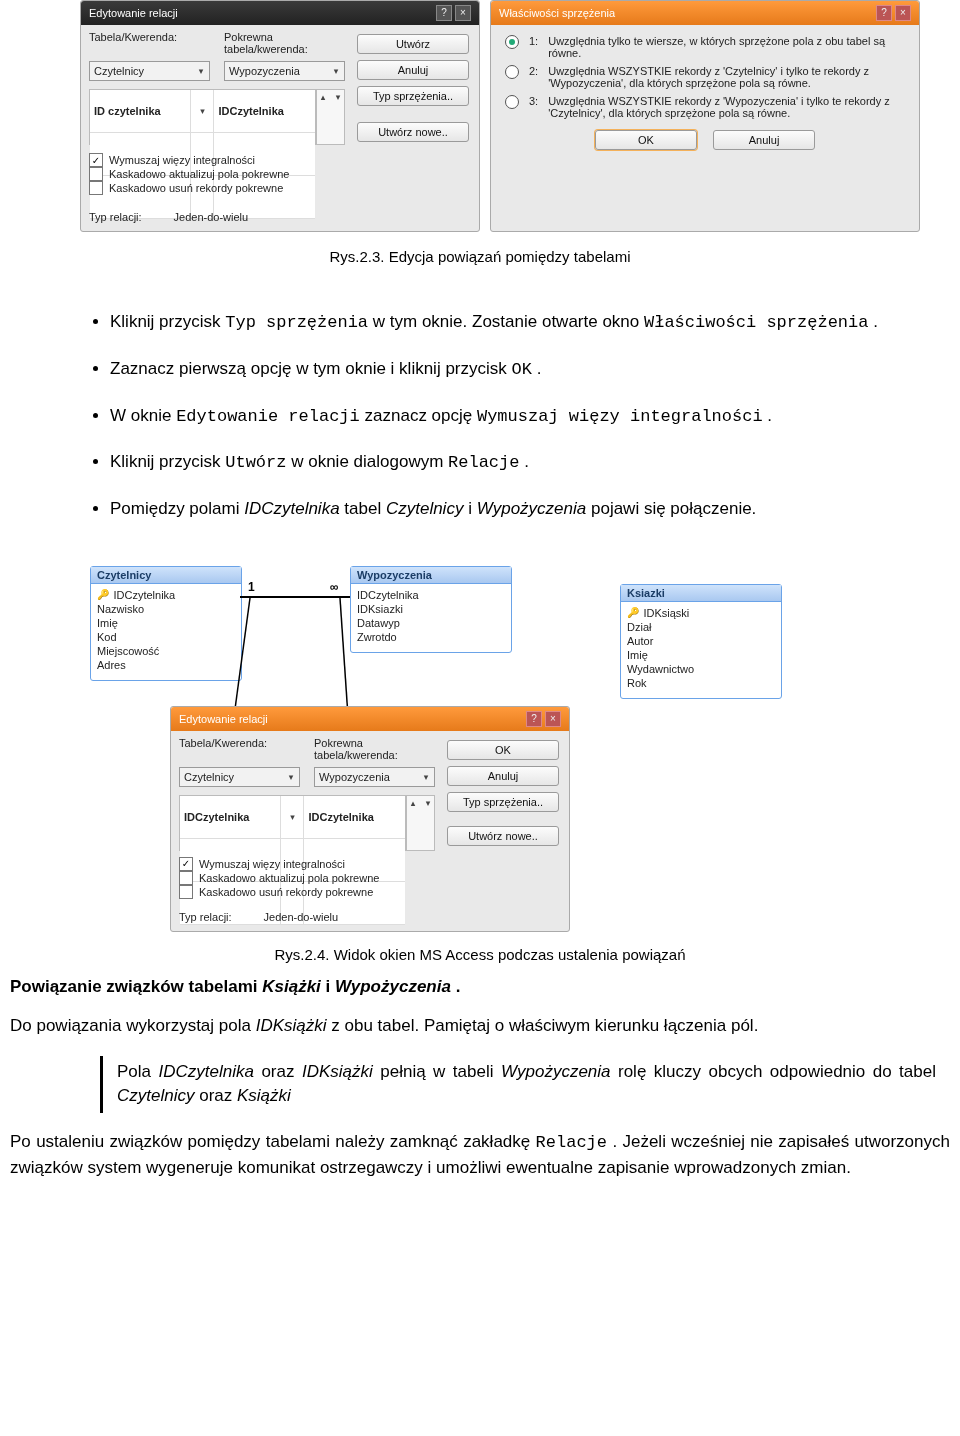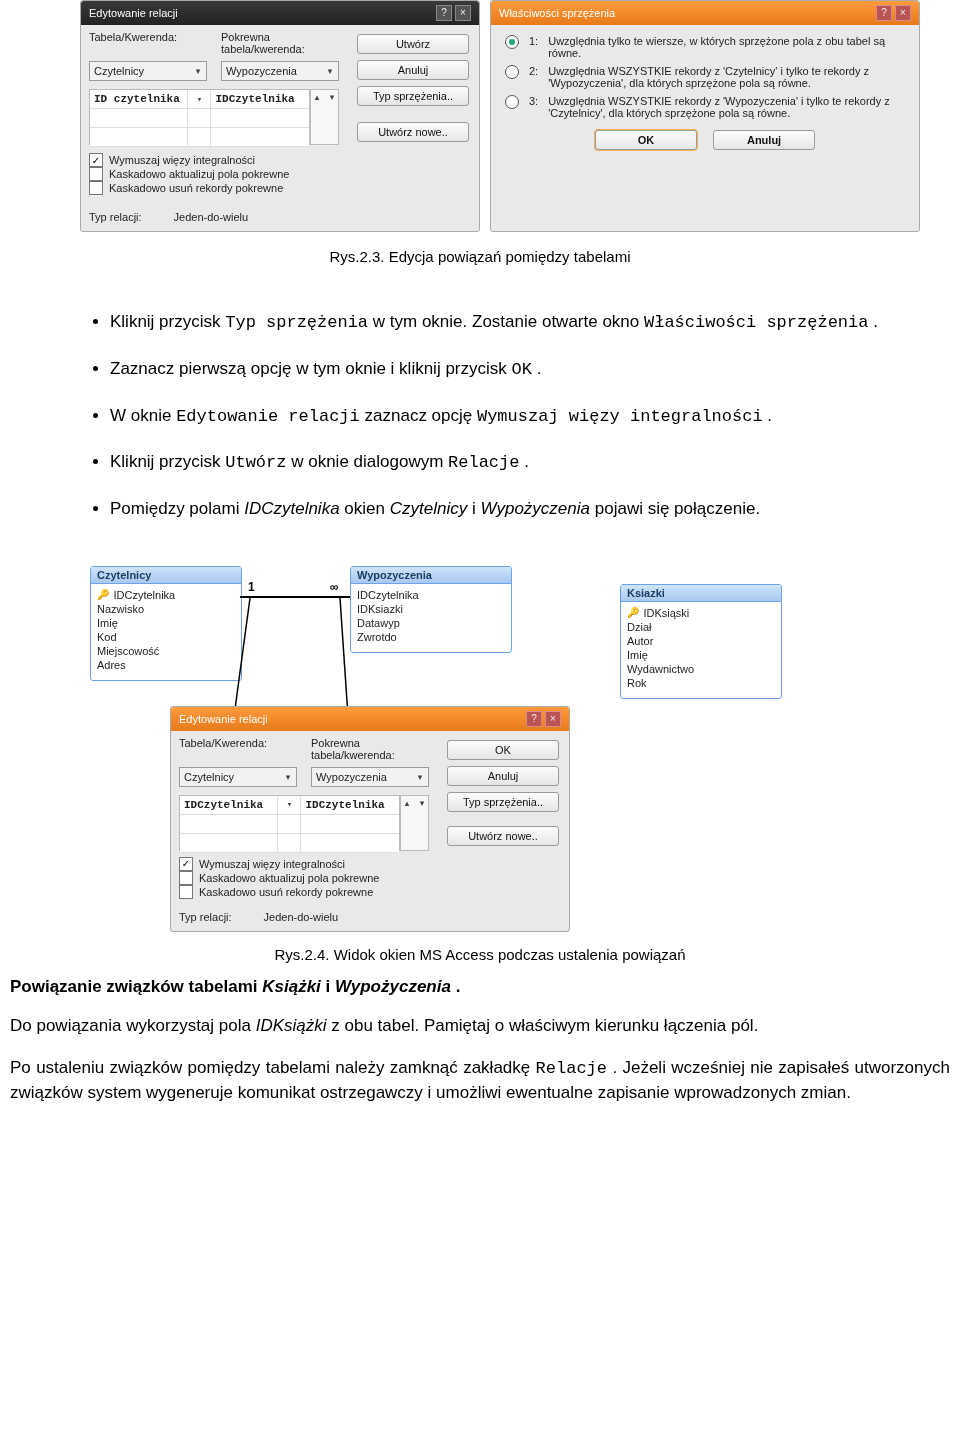--- a/index.html
+++ b/index.html
@@ -41,21 +41,21 @@
     display:flex; align-items:center; border:1px solid #9a9a9a; background:#fff;
     height:18px; padding:0 2px 0 4px; font-size:11px; color:#222;
   }
   .combo.gray { background:#f2f2f2; }
   .chev { width:12px; height:12px; display:inline-flex; align-items:center; justify-content:center; color:#444; font-size:9px; }
   .row { display:flex; gap:6px; align-items:center; }
   .chk { width:12px; height:12px; border:1px solid #777; background:#fff; display:inline-flex; align-items:center; justify-content:center; font-size:10px; color:#000; }
   .radio { width:12px; height:12px; border:1px solid #555; border-radius:50%; background:#fff; display:inline-flex; align-items:center; justify-content:center; }
   .radio.sel::after{content:""; width:6px; height:6px; border-radius:50%; background:#2a7; display:block;}
   .join-opts td { vertical-align: top; padding: 2px 4px; font-size:11px; }
-  .ed-rel-grid { display:flex; gap:16px; }
+  .ed-rel-grid { display:flex; gap:10px; }
   .ed-left { flex:1; }
   .ed-right { width:116px; display:flex; flex-direction:column; align-items:center; }
   .field-list {
     border:1px solid #6aa3e8; background:#fff; border-radius:3px;
     font-size:11px; color:#222; width: 150px;
   }
   .field-list .hd {
     background: linear-gradient(#cfe3fb,#a9c8f0);
     border-bottom:1px solid #6aa3e8;
     padding:2px 6px; font-weight:600; color:#1b3d66;
@@ -80,21 +80,21 @@
   svg.conn { position:absolute; overflow:visible; }
 
   
   #dlg-edit-rel-1 { width: 400px; }
   #dlg-join-props { width: 430px; }
   #dlg-edit-rel-2 { width: 400px; }
 
   .small-grid { display:grid; grid-template-columns: 1fr 1fr; gap: 6px 14px; }
   .tbl-area { border:1px solid #bbb; background:#f7f7f7; height:54px; margin-top:4px; }
   .tbl-area .r { display:flex; }
-  .tbl-area .c { flex:1; border-right:1px solid #ddd; border-bottom:1px solid #ddd; height:18px; display:flex; align-items:center; padding:0 4px; font-size:11px; background:#fff;font-family:Liberation Mono, monospace;}
+  .tbl-area .c { flex:1; border-right:1px solid #ddd; border-bottom:1px solid #ddd; height:18px; display:flex; align-items:center; padding:12px 4px; font-size:11px; background:#fff;}
   .tbl-area .c:last-child{border-right:none;}
   .tbl-area-wrap { display:flex; }
   .tbl-area-main { flex:1; }
 </style>
 </head>
 <body>
 
 <div class="page">
 
   <div class="figs-top">
@@ -200,21 +200,21 @@
             <td class="lbl">2:</td>
             <td class="lbl">Uwzględnia WSZYSTKIE rekordy z 'Czytelnicy' i tylko te rekordy z 'Wypozyczenia', dla których sprzężone pola są równe.</td>
           </tr>
           <tr>
             <td><span class="radio"></span></td>
             <td class="lbl">3:</td>
             <td class="lbl">Uwzględnia WSZYSTKIE rekordy z 'Wypozyczenia' i tylko te rekordy z 'Czytelnicy', dla których sprzężone pola są równe.</td>
           </tr>
         </tbody>
           </table>
-        <div style="text-align:center; margin-top:4px;font-weight:bold;">
+        <div style="text-align:center; margin-top:4px;">
           <span class="btn" style="min-width:80px; box-shadow:0 0 0 1px #f4b15a;">OK</span>
           <span style="display:inline-block; width:10px"></span>
           <span class="btn" style="min-width:80px;">Anuluj</span>
         </div>
       </div>
     </div>
   </div>
 
   <div class="caption">Rys.2.3. Edycja powiązań pomiędzy tabelami</div>
 
@@ -241,21 +241,21 @@
     <li class="just">
       <span>Kliknij przycisk </span>
       <span class="mono">Utwórz</span>
       <span> w oknie dialogowym </span>
       <span class="mono">Relacje</span>
       <span>.</span>
     </li>
     <li class="just">
       <span>Pomiędzy polami </span>
       <i>IDCzytelnika</i>
-      <span> okien </span>
+      <span> tabel </span>
       <i>Czytelnicy</i>
       <span> i </span>
       <i>Wypożyczenia</i>
       <span> pojawi się połączenie.</span>
     </li>
   </ul>
 
   <div class="rel-canvas">
 
     <div class="field-list rel-card" style="left:10px; top:0;">
@@ -435,20 +435,34 @@
       <span> i </span>
       <i>Wypożyczenia</i>
       <span>.</span>
     </h3>
     <p class="para">
       <span>Do powiązania wykorzystaj pola  </span>
       <i>IDKsiążki</i>
       <span> z obu tabel. Pamiętaj o właściwym kierunku  łączenia pól.</span>
     </p>
 
+    <div class="quote-bar">
+      <p class="para" style="margin:0;">
+        <span>Pola </span>
+        <i>IDCzytelnika</i>
+        <span> oraz </span>
+        <i>IDKsiążki</i>
+        <span> pełnią w tabeli </span>
+        <i>Wypożyczenia</i>
+        <span> rolę kluczy obcych odpowiednio do tabel </span>
+        <i>Czytelnicy</i>
+        <span> oraz </span>
+        <i>Książki</i>
+      </p>
+    </div>
 
     <p class="para">
       <span>Po ustaleniu związków pomiędzy tabelami należy zamknąć zakładkę </span>
       <span class="mono">Relacje</span>
       <span>.  Jeżeli wcześniej nie zapisałeś utworzonych związków system wygeneruje komunikat ostrzegawczy i umożliwi ewentualne zapisanie wprowadzonych zmian.</span>
     </p>
   </div>
 
 </div>
 

